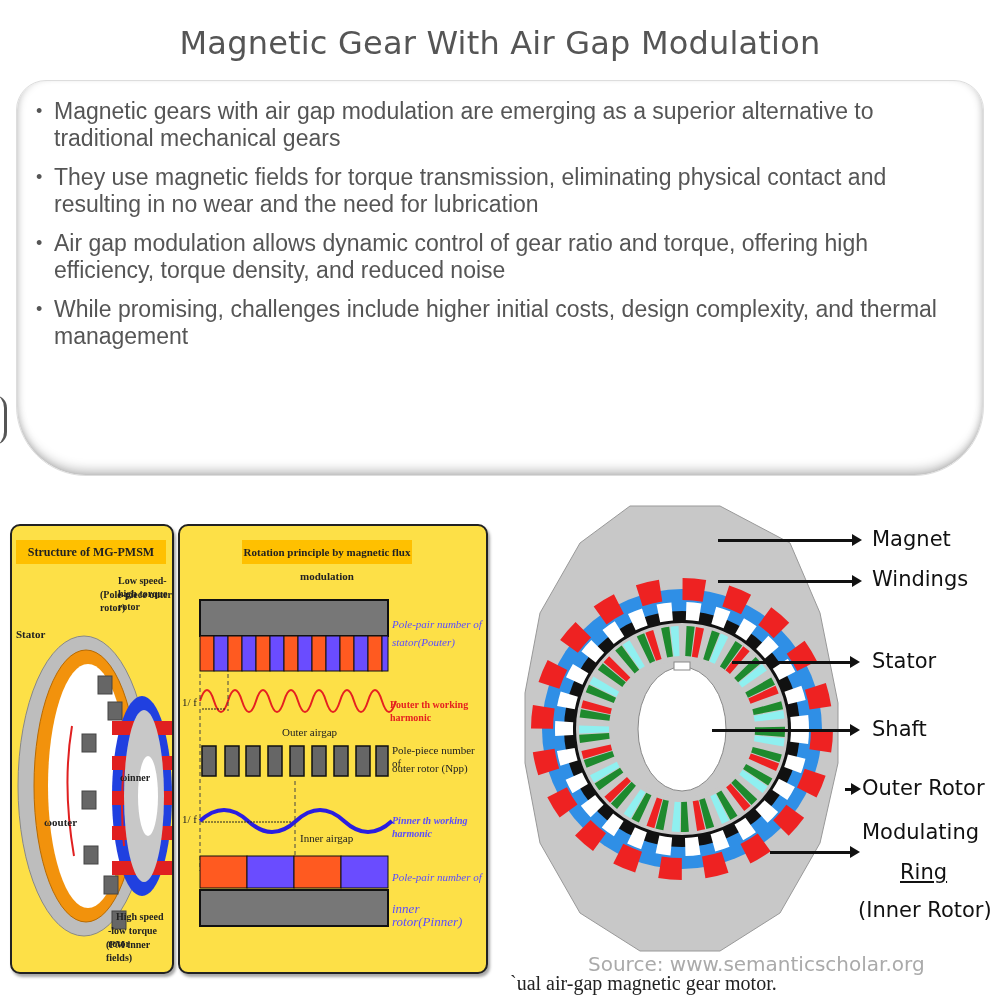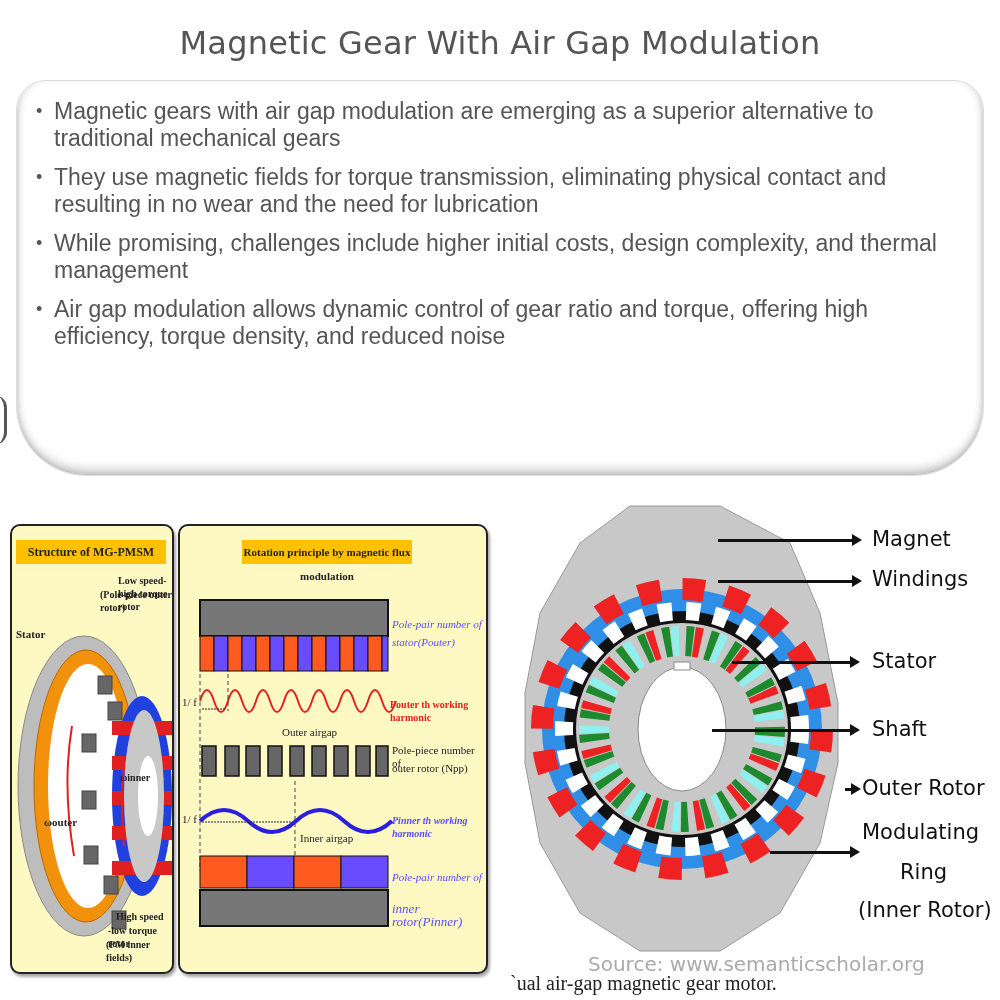--- a/index.html
+++ b/index.html
@@ -6,21 +6,21 @@
   body { width:1000px; height:1000px; position:relative; overflow:hidden; font-family:"DejaVu Sans", sans-serif; }
   .title { position:absolute; left:0; top:24px; width:1000px; text-align:center; font-size:32px; color:#555; letter-spacing:0.2px; font-family:"DejaVu Sans", sans-serif; }
   .card { position:absolute; left:16px; top:80px; width:966px; height:394px; background:#fff; border-radius:30px 30px 70px 70px / 30px 30px 70px 70px;
           box-shadow: inset 0 -10px 12px -6px rgba(0,0,0,0.28), inset 6px 0 8px -6px rgba(0,0,0,0.25), inset -6px 0 8px -6px rgba(0,0,0,0.25);
           border:1px solid #ddd; }
   .bullets { position:absolute; left:34px; top:98px; width:930px; margin:0; padding:0; list-style:none; }
   .bullets li { position:relative; padding-left:20px; font-size:23px; line-height:27px; color:#555; margin-bottom:12px; font-family:"Liberation Sans", sans-serif; }
   .bullets li::before { content:"•"; position:absolute; left:2px; top:0; color:#555; font-size:18px; }
   .left-edge { position:absolute; left:-6px; top:395px; width:10px; height:50px; border-right:3px solid #555; border-radius:0 20px 20px 0; }
 
-  .panel { position:absolute; background:#fef9c3; border:2px solid #222; border-radius:10px; box-shadow:2px 3px 3px rgba(0,0,0,0.35); }
+  .panel { position:absolute; background:#fde047; border:2px solid #222; border-radius:10px; box-shadow:2px 3px 3px rgba(0,0,0,0.35); }
   .p1 { left:10px; top:524px; width:160px; height:446px; }
   .p2 { left:178px; top:524px; width:306px; height:446px; }
   .ph { position:absolute; background:#ffc000; font-family:"Liberation Serif", serif; font-weight:bold; color:#222; text-align:center; font-size:12px; }
   .p1 .ph { left:4px; top:14px; width:150px; height:24px; line-height:24px; }
   .p2 .ph { left:62px; top:14px; width:170px; height:24px; line-height:24px; font-size:11px; }
   .serif { font-family:"Liberation Serif", serif; position:absolute; font-size:12px; line-height:13px; color:#222; }
   .blue { color:#5a4cff;font-style:italic; }
   .red { color:#e52020; font-weight:bold; }
 
   .diagram { position:absolute; left:520px; top:503px; width:320px; height:452px; }
@@ -33,22 +33,22 @@
 </head>
 <body>
 
 <div class="title">Magnetic Gear With Air Gap Modulation</div>
 
 <div class="card"></div>
 <div class="left-edge"></div>
 <ul class="bullets">
   <li>Magnetic gears with air gap modulation are emerging as a superior alternative to traditional mechanical gears</li>
   <li>They use magnetic fields for torque transmission, eliminating physical contact and resulting in no wear and the need for lubrication</li>
+  <li>Air gap modulation allows dynamic control of gear ratio and torque, offering high efficiency, torque density, and reduced noise</li>
   <li>While promising, challenges include higher initial costs, design complexity, and thermal management</li>
-  <li>Air gap modulation allows dynamic control of gear ratio and torque, offering high efficiency, torque density, and reduced noise</li>
 </ul>
 
 <div class="panel p1">
   <div class="ph">Structure of MG-PMSM</div>
   <div class="serif" style="left:70px;top:48px;font-size:10px;font-weight:bold;margin-left:36px;">Low speed-high torque rotor</div>
   <div class="serif" style="left:88px;top:62px;font-size:10px;font-weight:bold;">(Pole-piece outer rotor)</div>
   <div class="serif" style="left:4px;top:102px;font-size:11px;font-weight:bold;">Stator</div>
   <svg width="160" height="330" style="position:absolute;left:0;top:90px;">
     <ellipse cx="72" cy="170" rx="66" ry="150" fill="#bdbdbd" stroke="#888"></ellipse>
     <ellipse cx="74" cy="170" rx="52" ry="136" fill="#f2920c" stroke="#b86a00"></ellipse>
@@ -162,18 +162,18 @@
 <div class="arrow" style="left:845px;top:788px;width:8px;"></div>
 <div class="arrow" style="left:770px;top:851px;width:82px;"></div>
 
 <div class="labels">
   <div style="left:872px;top:527px;">Magnet</div>
   <div style="left:872px;top:567px;">Windings</div>
   <div style="left:872px;top:649px;">Stator</div>
   <div style="left:872px;top:717px;">Shaft</div>
   <div style="left:862px;top:776px;">Outer Rotor</div>
   <div style="left:862px;top:820px;">Modulating</div>
-  <div style="left:900px;top:860px;">Ring</div>
+  <div style="left:900px;top:860px;text-decoration:underline;">Ring</div>
   <div style="left:858px;top:898px;">(Inner Rotor)</div>
 </div>
 
 <div class="source">Source: www.semanticscholar.org</div>
 <div class="caption">`ual air-gap magnetic gear motor.</div>
 
 </body></html>

